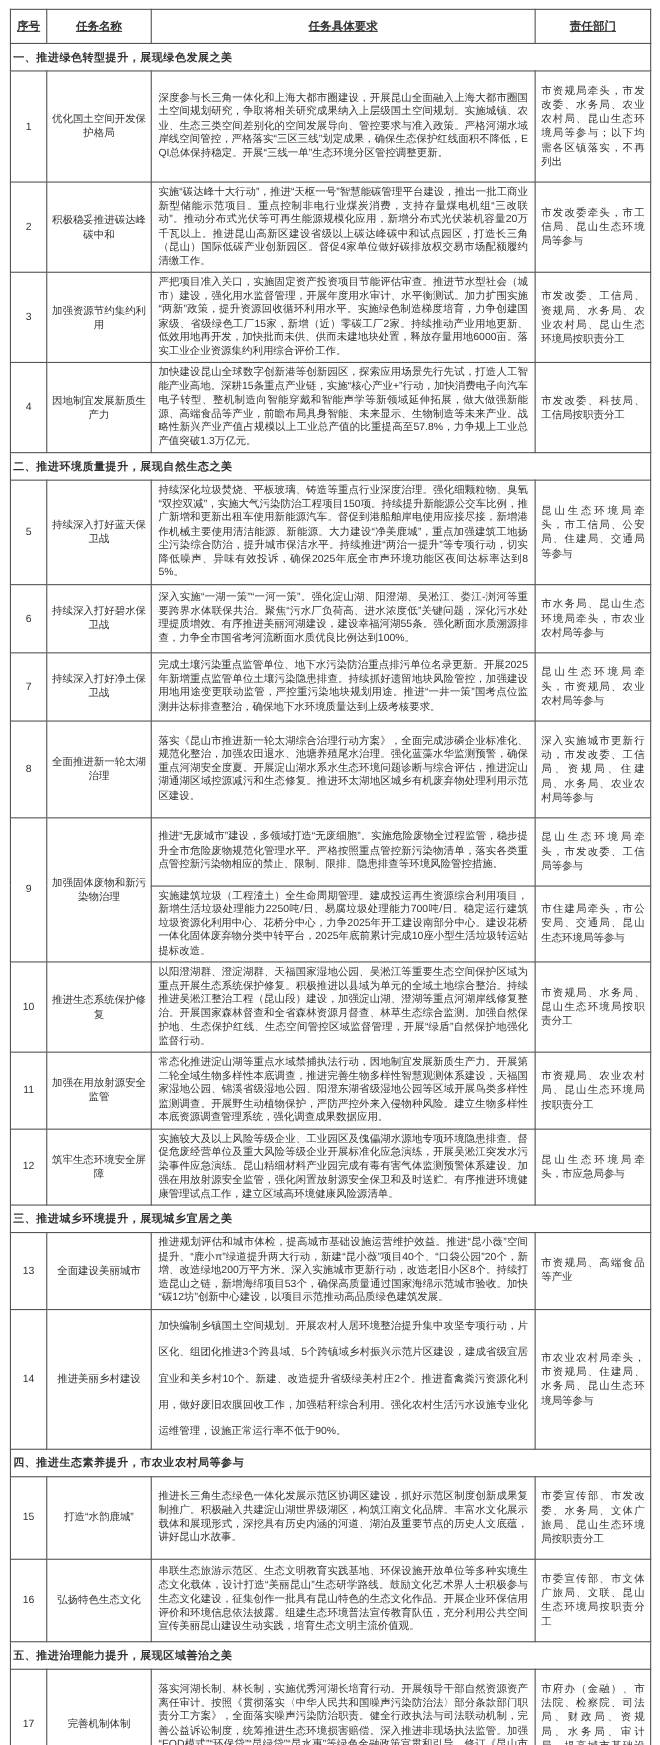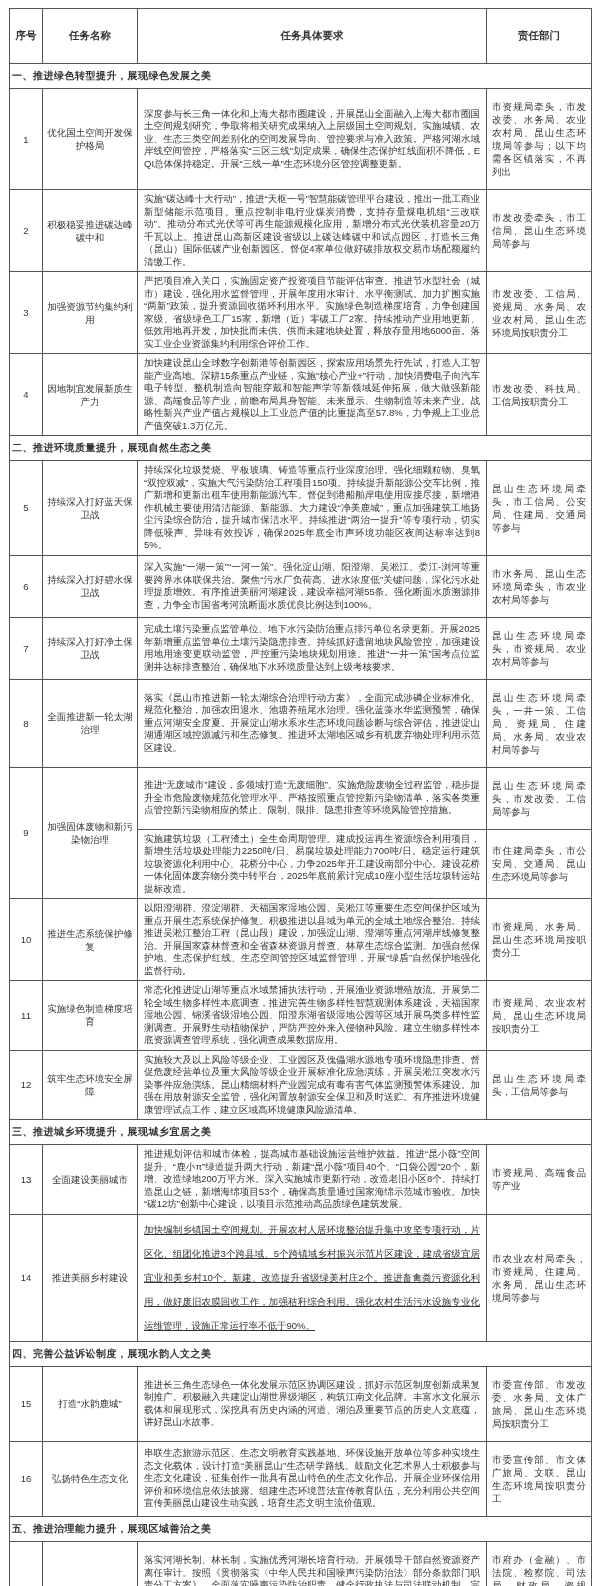--- a/index.html
+++ b/index.html
@@ -24,22 +24,23 @@
     border: 1px solid #545454;
     color: #333333;
     vertical-align: middle;
     box-sizing: border-box;
     word-break: break-all;
   }
   thead th {
     font-size: 10.5px;
     font-weight: bold;
     text-align: center;
-    padding: 20px 2px;
+    padding: 8px 2px;
     background: #ffffff;
+    text-decoration: underline;
   }
   tr.section-row td {
     font-weight: bold;
     font-size: 10px;
     text-align: left;
     padding: 5px 2px;
     letter-spacing: 0.5px;
   }
   td.cell-no {
     text-align: center;
@@ -57,21 +58,21 @@
     font-size: 9.5px;
     line-height: 12.5px;
     padding: 3px 6px;
   }
   td.cell-dept {
     text-align: justify;
     font-size: 9.5px;
     line-height: 13px;
     padding: 11px 5px;
   }
-  tr.spaced td.cell-req { line-height: 24px; text-decoration: underline; }
+  tr.spaced td.cell-req { line-height: 24px; }
 </style>
 </head>
 <body>
 
 <table class="task-table">
   <colgroup>
     <col style="width:33px">
     <col style="width:95px">
     <col style="width:349px">
     <col style="width:105px">
@@ -130,67 +131,67 @@
       <tr>
         <td class="cell-no">7</td>
         <td class="cell-name">持续深入打好净土保卫战</td>
         <td class="cell-req">完成土壤污染重点监管单位、地下水污染防治重点排污单位名录更新。开展2025年新增重点监管单位土壤污染隐患排查。持续抓好遗留地块风险管控，加强建设用地用途变更联动监管，严控重污染地块规划用途。推进“一井一策”国考点位监测井达标排查整治，确保地下水环境质量达到上级考核要求。</td>
         <td class="cell-dept">昆山生态环境局牵头，市资规局、农业农村局等参与</td>
       </tr>
       <tr>
         <td class="cell-no">8</td>
         <td class="cell-name">全面推进新一轮太湖治理</td>
         <td class="cell-req">落实《昆山市推进新一轮太湖综合治理行动方案》，全面完成涉磷企业标准化、规范化整治，加强农田退水、池塘养殖尾水治理。强化蓝藻水华监测预警，确保重点河湖安全度夏。开展淀山湖水系水生态环境问题诊断与综合评估，推进淀山湖通湖区域控源减污和生态修复。推进环太湖地区城乡有机废弃物处理利用示范区建设。</td>
-        <td class="cell-dept">昆山生态环境局牵头，一井一策、工信局、资规局、住建局、水务局、农业农村局等参与</td>
+        <td class="cell-dept">深入实施城市更新行动，市发改委、工信局、资规局、住建局、水务局、农业农村局等参与</td>
       </tr>
       <tr>
         <td class="cell-no" rowspan="2">9</td>
         <td class="cell-name" rowspan="2">加强固体废物和新污染物治理</td>
         <td class="cell-req">推进“无废城市”建设，多领域打造“无废细胞”。实施危险废物全过程监管，稳步提升全市危险废物规范化管理水平。严格按照重点管控新污染物清单，落实各类重点管控新污染物相应的禁止、限制、限排、隐患排查等环境风险管控措施。</td>
         <td class="cell-dept">昆山生态环境局牵头，市发改委、工信局等参与</td>
       </tr>
       <tr>
         <td class="cell-req">实施建筑垃圾（工程渣土）全生命周期管理。建成投运再生资源综合利用项目，新增生活垃圾处理能力2250吨/日、易腐垃圾处理能力700吨/日。稳定运行建筑垃圾资源化利用中心、花桥分中心，力争2025年开工建设南部分中心。建设花桥一体化固体废弃物分类中转平台，2025年底前累计完成10座小型生活垃圾转运站提标改造。</td>
         <td class="cell-dept">市住建局牵头，市公安局、交通局、昆山生态环境局等参与</td>
       </tr>
       <tr>
         <td class="cell-no">10</td>
         <td class="cell-name">推进生态系统保护修复</td>
         <td class="cell-req">以阳澄湖群、澄淀湖群、天福国家湿地公园、吴淞江等重要生态空间保护区域为重点开展生态系统保护修复。积极推进以县域为单元的全域土地综合整治。持续推进吴淞江整治工程（昆山段）建设，加强淀山湖、澄湖等重点河湖岸线修复整治。开展国家森林督查和全省森林资源月督查、林草生态综合监测。加强自然保护地、生态保护红线、生态空间管控区域监督管理，开展“绿盾”自然保护地强化监督行动。</td>
         <td class="cell-dept">市资规局、水务局、昆山生态环境局按职责分工</td>
       </tr>
       <tr>
         <td class="cell-no">11</td>
-        <td class="cell-name">实施绿色制造梯度培育</td>
-        <td class="cell-req">常态化推进淀山湖等重点水域禁捕执法行动，开展渔业资源增殖放流。开展第二轮全域生物多样性本底调查，推进完善生物多样性智慧观测体系建设，天福国家湿地公园、锦溪省级湿地公园、阳澄东湖省级湿地公园等区域开展鸟类多样性监测调查。开展野生动植物保护，严防严控外来入侵物种风险。建立生物多样性本底资源调查管理系统，强化调查成果数据应用。</td>
+        <td class="cell-name">加强在用放射源安全监管</td>
+        <td class="cell-req">常态化推进淀山湖等重点水域禁捕执法行动，因地制宜发展新质生产力。开展第二轮全域生物多样性本底调查，推进完善生物多样性智慧观测体系建设，天福国家湿地公园、锦溪省级湿地公园、阳澄东湖省级湿地公园等区域开展鸟类多样性监测调查。开展野生动植物保护，严防严控外来入侵物种风险。建立生物多样性本底资源调查管理系统，强化调查成果数据应用。</td>
         <td class="cell-dept">市资规局、农业农村局、昆山生态环境局按职责分工</td>
       </tr>
       <tr>
         <td class="cell-no">12</td>
         <td class="cell-name">筑牢生态环境安全屏障</td>
         <td class="cell-req">实施较大及以上风险等级企业、工业园区及傀儡湖水源地专项环境隐患排查。督促危废经营单位及重大风险等级企业开展标准化应急演练，开展吴淞江突发水污染事件应急演练。昆山精细材料产业园完成有毒有害气体监测预警体系建设。加强在用放射源安全监管，强化闲置放射源安全保卫和及时送贮。有序推进环境健康管理试点工作，建立区域高环境健康风险源清单。</td>
-        <td class="cell-dept">昆山生态环境局牵头，工信局等参与</td>
+        <td class="cell-dept">昆山生态环境局牵头，市应急局参与</td>
       </tr>
       <tr class="section-row">
         <td colspan="4">三、推进城乡环境提升，展现城乡宜居之美</td>
       </tr>
       <tr>
         <td class="cell-no">13</td>
         <td class="cell-name">全面建设美丽城市</td>
         <td class="cell-req">推进规划评估和城市体检，提高城市基础设施运营维护效益。推进“昆小薇”空间提升、“鹿小π”绿道提升两大行动，新建“昆小薇”项目40个、“口袋公园”20个，新增、改造绿地200万平方米。深入实施城市更新行动，改造老旧小区8个。持续打造昆山之链，新增海绵项目53个，确保高质量通过国家海绵示范城市验收。加快“碳12坊”创新中心建设，以项目示范推动高品质绿色建筑发展。</td>
         <td class="cell-dept">市资规局、高端食品等产业</td>
       </tr>
       <tr class="spaced">
         <td class="cell-no">14</td>
         <td class="cell-name">推进美丽乡村建设</td>
         <td class="cell-req">加快编制乡镇国土空间规划。开展农村人居环境整治提升集中攻坚专项行动，片区化、组团化推进3个跨县域、5个跨镇域乡村振兴示范片区建设，建成省级宜居宜业和美乡村10个。新建、改造提升省级绿美村庄2个。推进畜禽粪污资源化利用，做好废旧农膜回收工作，加强秸秆综合利用。强化农村生活污水设施专业化运维管理，设施正常运行率不低于90%。</td>
         <td class="cell-dept">市农业农村局牵头，市资规局、住建局、水务局、昆山生态环境局等参与</td>
       </tr>
       <tr class="section-row">
-        <td colspan="4">四、完善公益诉讼制度，展现水韵人文之美</td>
+        <td colspan="4">四、推进生态素养提升，市农业农村局等参与</td>
       </tr>
       <tr>
         <td class="cell-no">15</td>
         <td class="cell-name">打造“水韵鹿城”</td>
         <td class="cell-req">推进长三角生态绿色一体化发展示范区协调区建设，抓好示范区制度创新成果复制推广。积极融入共建淀山湖世界级湖区，构筑江南文化品牌。丰富水文化展示载体和展现形式，深挖具有历史内涵的河道、湖泊及重要节点的历史人文底蕴，讲好昆山水故事。</td>
         <td class="cell-dept">市委宣传部、市发改委、水务局、文体广旅局、昆山生态环境局按职责分工</td>
       </tr>
       <tr>
         <td class="cell-no">16</td>
         <td class="cell-name">弘扬特色生态文化</td>

